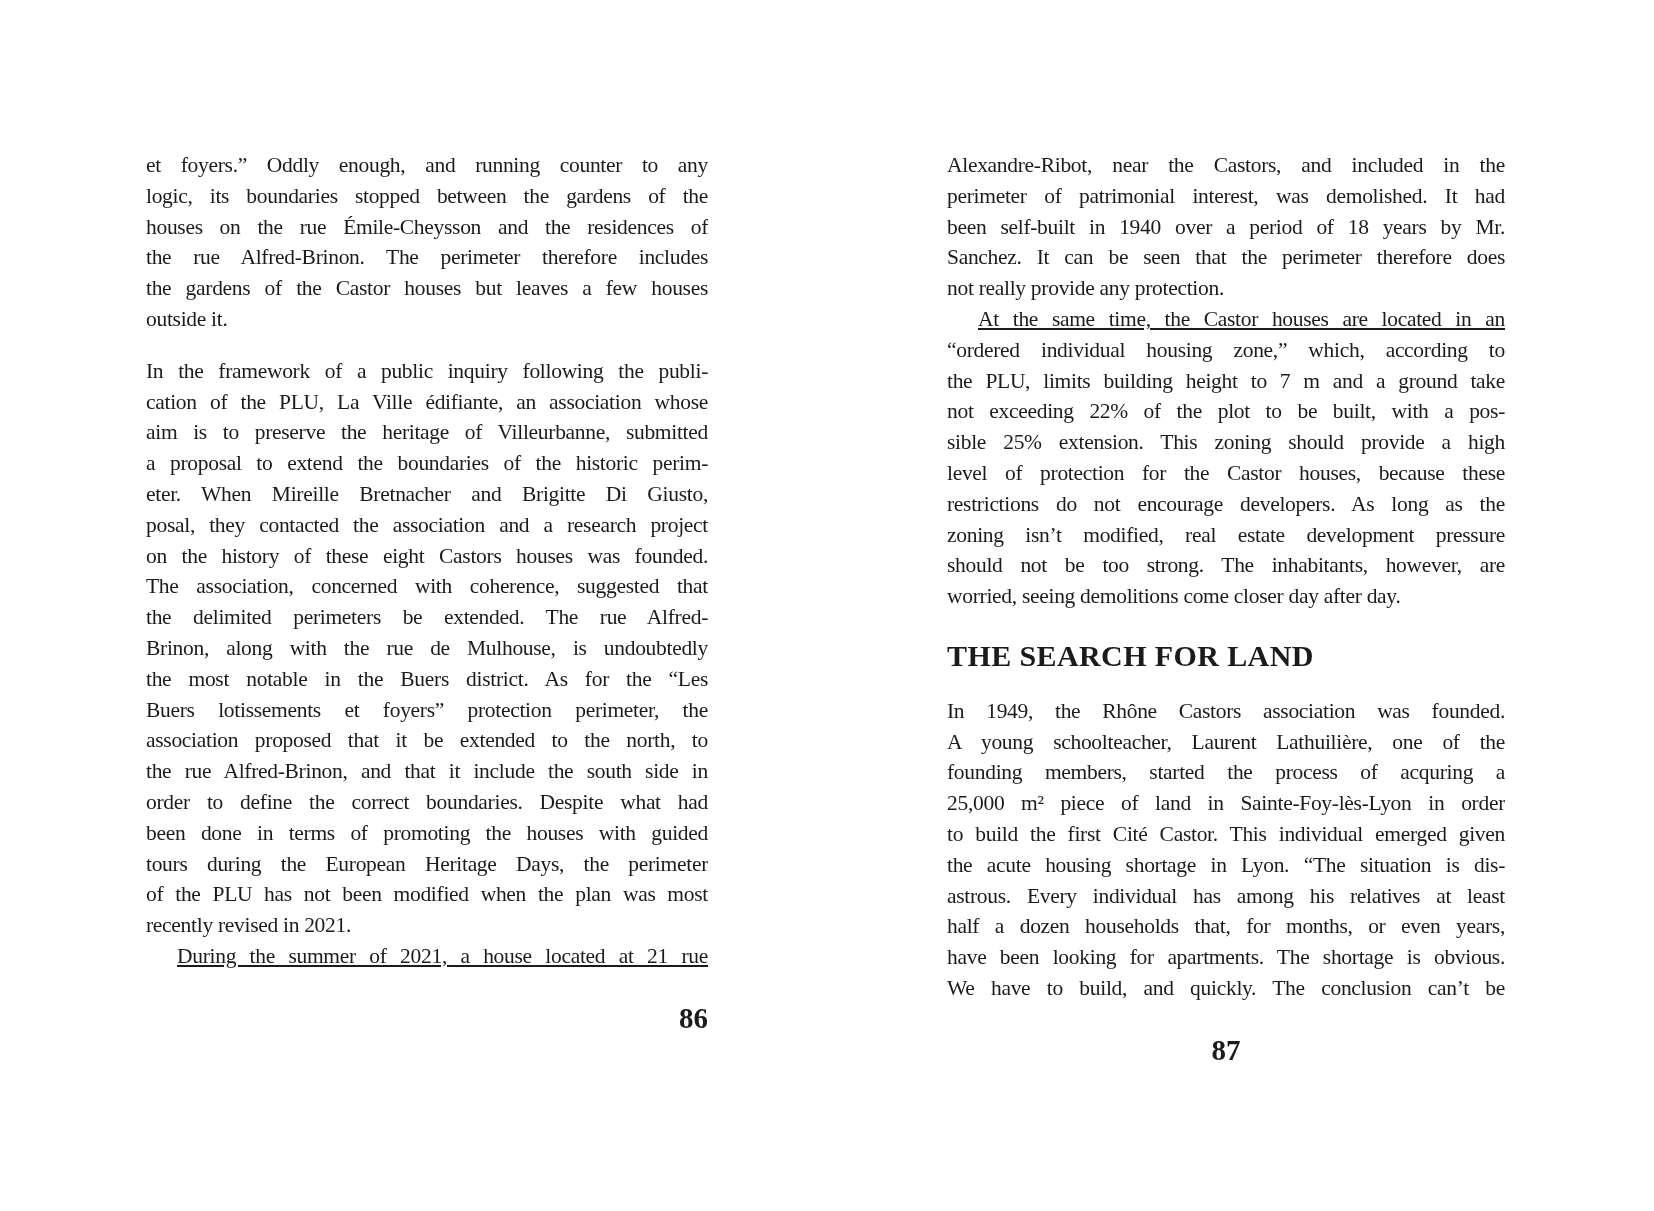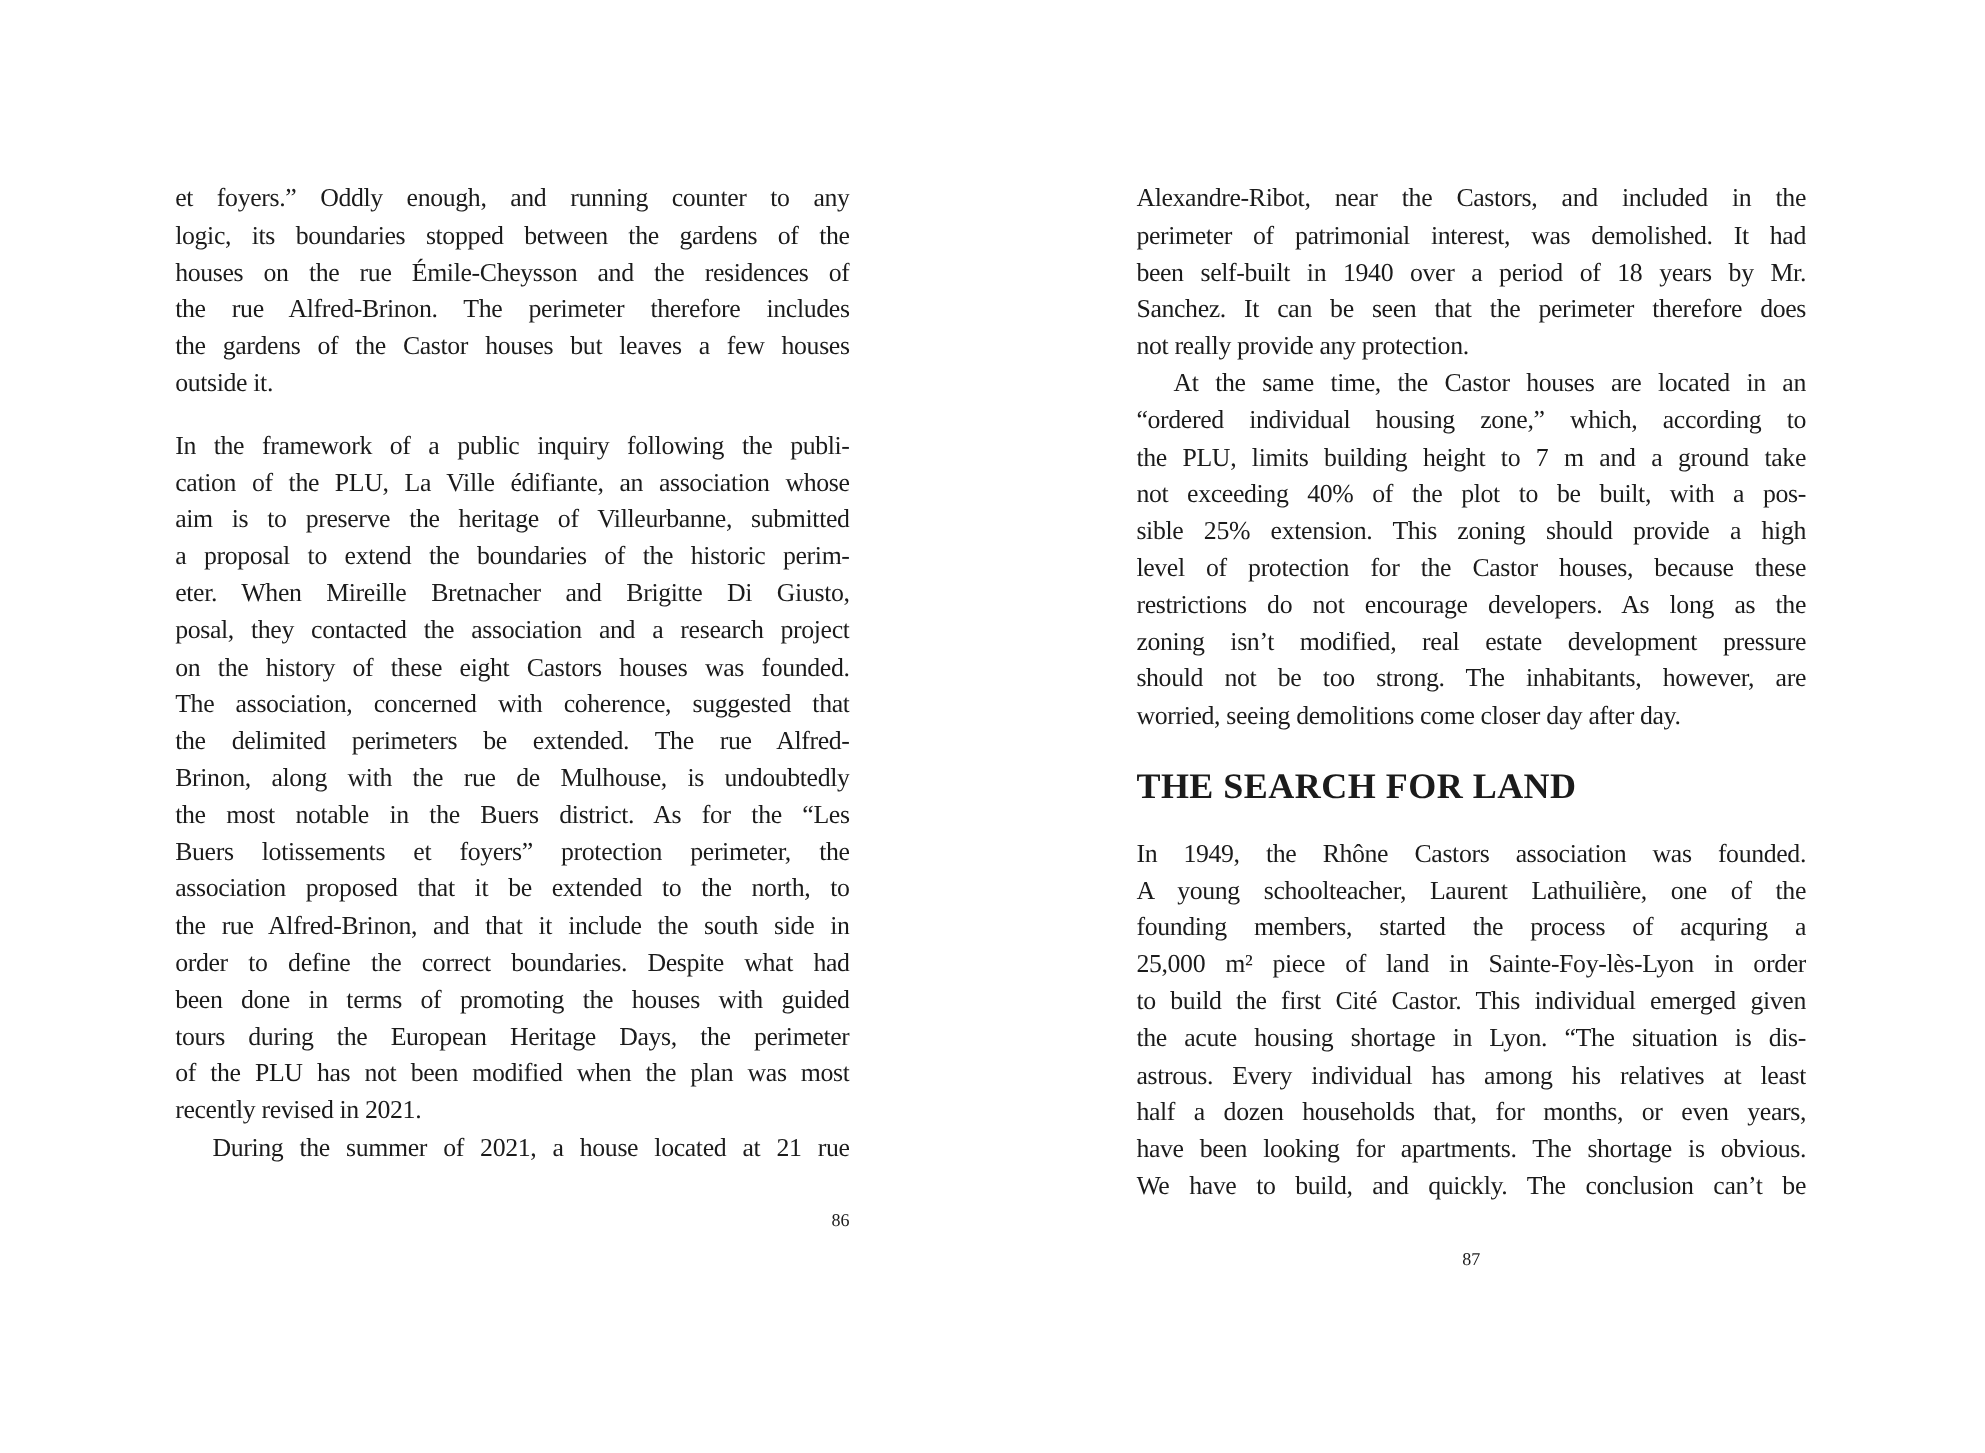--- a/index.html
+++ b/index.html
@@ -34,37 +34,38 @@
   .para { margin: 0; }
   .line {
     height: 30.8px;
     line-height: 30.8px;
     text-align: justify;
     text-align-last: justify;
     overflow: hidden;
     white-space: normal;
   }
   .line.end    { text-align-last: left; }
-  .line.indent { text-indent: 31px; }
+  .line.indent { text-indent: 31px; text-decoration: underline; }
 
   .para-gap { height: 21px; }
 
   .section-heading {
     font-weight: bold;
     font-size: 30px;
     letter-spacing: 0.4px;
     line-height: 30.8px;
     height: 30.8px;
     margin: 29px 0 24px 0;
   }
 
   .page-number {
     margin-top: 30.8px;
-    font-size: 15px;
+    font-size: 29px;
     line-height: 30.8px;
+    font-weight: bold;
   }
   .page-left  .page-number { text-align: right; }
   .page-right .page-number { text-align: center; }
 </style>
 </head>
 <body>
 
 <div class="book-spread">
 
   <div class="book-page page-left">
@@ -112,21 +113,21 @@
           <div class="line">Alexandre-Ribot, near the Castors, and included in the</div>
           <div class="line">perimeter of patrimonial interest, was demolished. It had</div>
           <div class="line">been self-built in 1940 over a period of 18 years by Mr.</div>
           <div class="line">Sanchez. It can be seen that the perimeter therefore does</div>
           <div class="line end">not really provide any protection.</div>
         </div>
         <div class="para">
           <div class="line indent">At the same time, the Castor houses are located in an</div>
           <div class="line">“ordered individual housing zone,” which, according to</div>
           <div class="line">the PLU, limits building height to 7 m and a ground take</div>
-          <div class="line">not exceeding 40% of the plot to be built, with a pos-</div>
+          <div class="line">not exceeding 22% of the plot to be built, with a pos-</div>
           <div class="line">sible 25% extension. This zoning should provide a high</div>
           <div class="line">level of protection for the Castor houses, because these</div>
           <div class="line">restrictions do not encourage developers. As long as the</div>
           <div class="line">zoning isn’t modified, real estate development pressure</div>
           <div class="line">should not be too strong. The inhabitants, however, are</div>
           <div class="line end">worried, seeing demolitions come closer day after day.</div>
         </div>
         <div class="section-heading">THE SEARCH FOR LAND</div>
         <div class="para">
           <div class="line">In 1949, the Rhône Castors association was founded.</div>

